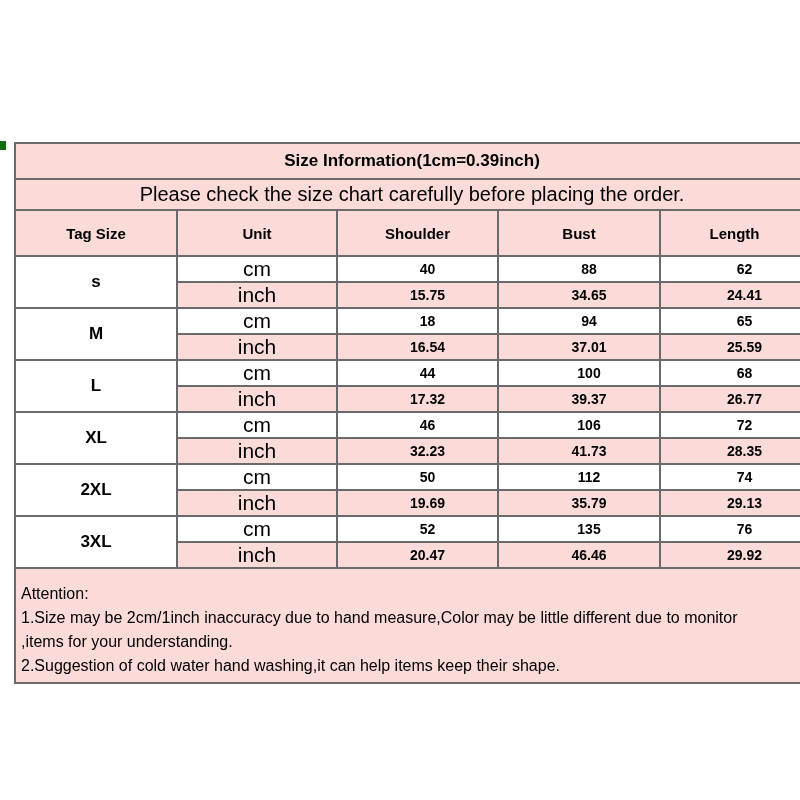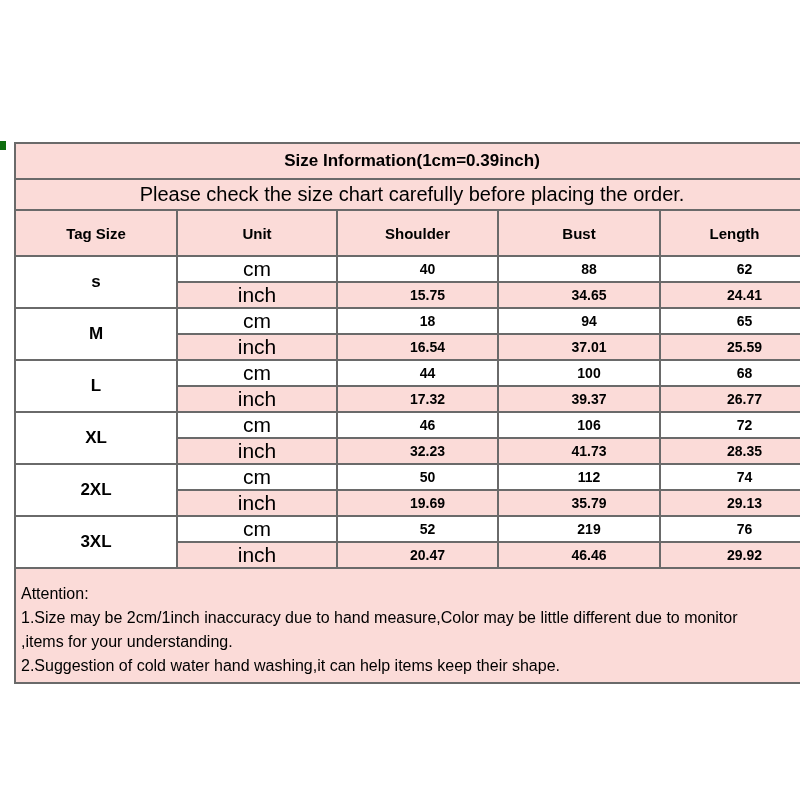--- a/index.html
+++ b/index.html
@@ -134,21 +134,21 @@
         <td class="unit-cell">inch</td>
         <td class="num-cell">19.69</td>
         <td class="num-cell">35.79</td>
         <td class="num-cell">29.13</td>
       </tr>
 
       <tr class="cm-row">
         <td class="tag-cell" rowspan="2">3XL</td>
         <td class="unit-cell">cm</td>
         <td class="num-cell">52</td>
-        <td class="num-cell">219</td>
+        <td class="num-cell">135</td>
         <td class="num-cell">76</td>
       </tr>
       <tr class="inch-row">
         <td class="unit-cell">inch</td>
         <td class="num-cell">20.47</td>
         <td class="num-cell">46.46</td>
         <td class="num-cell">29.92</td>
       </tr>
 
       <tr>

